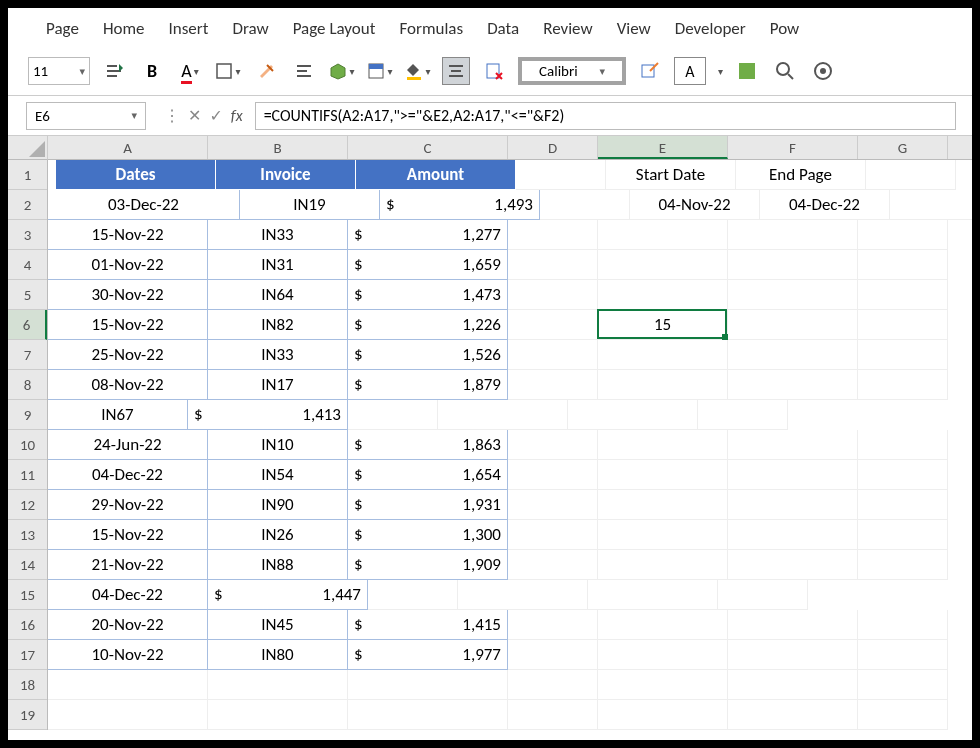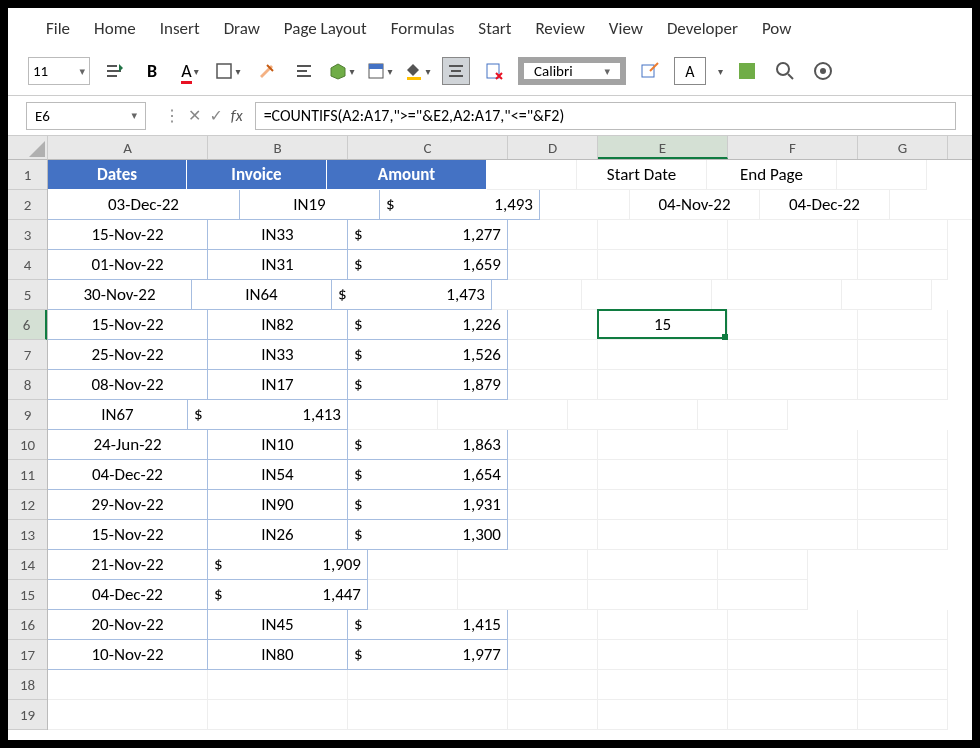--- a/index.html
+++ b/index.html
@@ -7,21 +7,21 @@
 .app { background: #fff; width: 964px; height: 732px; display: flex; flex-direction: column; overflow: hidden; }
 .menubar { display: flex; gap: 24px; padding: 10px 20px 14px 38px; font-size: 17px; color: #333; }
 .menubar span { cursor: pointer; }
 .toolbar { display: flex; align-items: center; gap: 10px; padding: 4px 20px 10px 20px; border-bottom: 1px solid #ccc; }
 .font-size { display: flex; align-items: center; border: 1px solid #bbb; height: 28px; width: 62px; padding: 0 4px; justify-content: space-between; font-size: 15px; }
 .icon-btn { width: 28px; height: 28px; display: flex; align-items: center; justify-content: center; font-size: 16px; cursor: pointer; }
 .icon-btn.active { background: #d0d4d8; border: 1px solid #888; }
 .bold-btn { font-weight: bold; font-size: 18px; }
 .underline-a { position: relative; font-size: 18px; }
 .underline-a::after { content: ''; position: absolute; bottom: -2px; left: 0; width: 100%; height: 3px; background: #e81123; }
-.font-name { border: 6px solid #a3a3a3; height: 28px; width: 108px; padding: 0 10px; display: flex; align-items: center; justify-content: space-between; font-size: 15px; text-align: center; }
+.font-name { border: 4px solid #a3a3a3; height: 28px; width: 108px; padding: 0 17px; display: flex; align-items: center; justify-content: space-between; font-size: 15px; text-align: center; }
 .color-box { width: 16px; height: 16px; background: #70ad47; }
 .formula-row { display: flex; align-items: center; border-bottom: 1px solid #ccc; height: 40px; }
 .name-box { width: 120px; border: 1px solid #bbb; margin: 4px 10px 4px 18px; height: 28px; display: flex; align-items: center; padding: 0 8px; justify-content: space-between; font-size: 15px; }
 .fx-controls { display: flex; align-items: center; gap: 8px; color: #888; font-size: 16px; padding: 0 8px; }
 .fx-label { font-style: italic; color: #555; }
 .formula-input { flex: 1; border: 1px solid #bbb; height: 28px; margin: 0 16px 0 4px; padding: 0 8px; font-size: 16px; display: flex; align-items: center; }
 .grid-area { display: flex; flex: 1; overflow: hidden; }
 .corner { width: 40px; height: 24px; background: #e8e8e8; border-right: 1px solid #ccc; border-bottom: 1px solid #bbb; position: relative; }
 .corner::after { content: ''; position: absolute; right: 2px; bottom: 2px; border: 8px solid transparent; border-right-color: #b0b0b0; border-bottom-color: #b0b0b0; }
 .col-headers { display: flex; height: 24px; background: #e8e8e8; border-bottom: 1px solid #bbb; }
@@ -42,27 +42,27 @@
 .chev { font-size: 11px; color: #666; }
 .dd { font-size: 10px; color: #555; margin-left: 2px; }
 svg { display: block; }
 </style>
 </head>
 <body>
 
 <div class="app">
 
   <div class="menubar">
-    <span>File</span>
+    <span>Page</span>
     <span>Home</span>
     <span>Insert</span>
     <span>Draw</span>
     <span>Page Layout</span>
     <span>Formulas</span>
-    <span>Start</span>
+    <span>Data</span>
     <span>Review</span>
     <span>View</span>
     <span>Developer</span>
     <span>Pow</span>
   </div>
 
   <div class="toolbar">
     <div class="font-size">
         <span>11</span>
         <span class="chev">▾</span>
@@ -205,21 +205,21 @@
           <div class="col-h" style="width: 160px;">A</div>
           <div class="col-h" style="width: 140px;">B</div>
           <div class="col-h" style="width: 160px;">C</div>
           <div class="col-h" style="width: 90px;">D</div>
           <div class="col-h sel" style="width: 130px;">E</div>
           <div class="col-h" style="width: 130px;">F</div>
           <div class="col-h" style="width: 90px;">G</div>
         </div>
       <div class="cells" id="cells">
           <div class="cell-row">
-            <div class="cell hdr-cell" style="width: 139px;">Dates</div>
+            <div class="cell hdr-cell" style="width: 160px; margin-left: 8px;">Dates</div>
             <div class="cell hdr-cell" style="width: 140px;">Invoice</div>
             <div class="cell hdr-cell" style="width: 160px;">Amount</div>
             <div class="cell " style="width: 90px;"></div>
             <div class="cell center" style="width: 130px;">Start Date</div>
             <div class="cell center" style="width: 130px;">End Page</div>
             <div class="cell " style="width: 90px;"></div>
           </div>
           <div class="cell-row">
             <div class="cell tbl-cell center" style="width: 192px;">03-Dec-22</div>
             <div class="cell tbl-cell center" style="width: 140px;">IN19</div>
@@ -250,21 +250,21 @@
             <div class="cell tbl-cell amount" style="width: 160px;">
               <span>$</span>
               <span>1,659</span>
             </div>
             <div class="cell " style="width: 90px;"></div>
             <div class="cell " style="width: 130px;"></div>
             <div class="cell " style="width: 130px;"></div>
             <div class="cell " style="width: 90px;"></div>
           </div>
           <div class="cell-row">
-            <div class="cell tbl-cell center" style="width: 144px;">30-Nov-22</div>
+            <div class="cell tbl-cell center" style="width: 160px;">30-Nov-22</div>
             <div class="cell tbl-cell center" style="width: 140px;">IN64</div>
             <div class="cell tbl-cell amount" style="width: 160px;">
               <span>$</span>
               <span>1,473</span>
             </div>
             <div class="cell " style="width: 90px;"></div>
             <div class="cell " style="width: 130px;"></div>
             <div class="cell " style="width: 130px;"></div>
             <div class="cell " style="width: 90px;"></div>
           </div>
@@ -358,20 +358,21 @@
               <span>$</span>
               <span>1,300</span>
             </div>
             <div class="cell " style="width: 90px;"></div>
             <div class="cell " style="width: 130px;"></div>
             <div class="cell " style="width: 130px;"></div>
             <div class="cell " style="width: 90px;"></div>
           </div>
           <div class="cell-row">
             <div class="cell tbl-cell center" style="width: 160px;">21-Nov-22</div>
+            <div class="cell tbl-cell center" style="width: 140px;">IN88</div>
             <div class="cell tbl-cell amount" style="width: 160px;">
               <span>$</span>
               <span>1,909</span>
             </div>
             <div class="cell " style="width: 90px;"></div>
             <div class="cell " style="width: 130px;"></div>
             <div class="cell " style="width: 130px;"></div>
             <div class="cell " style="width: 90px;"></div>
           </div>
           <div class="cell-row">

